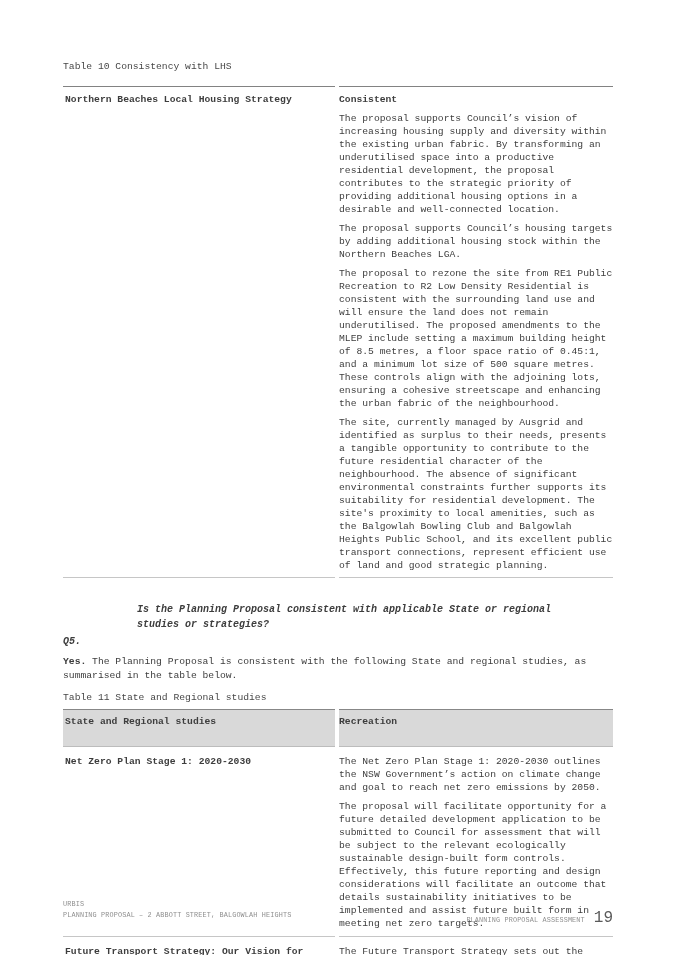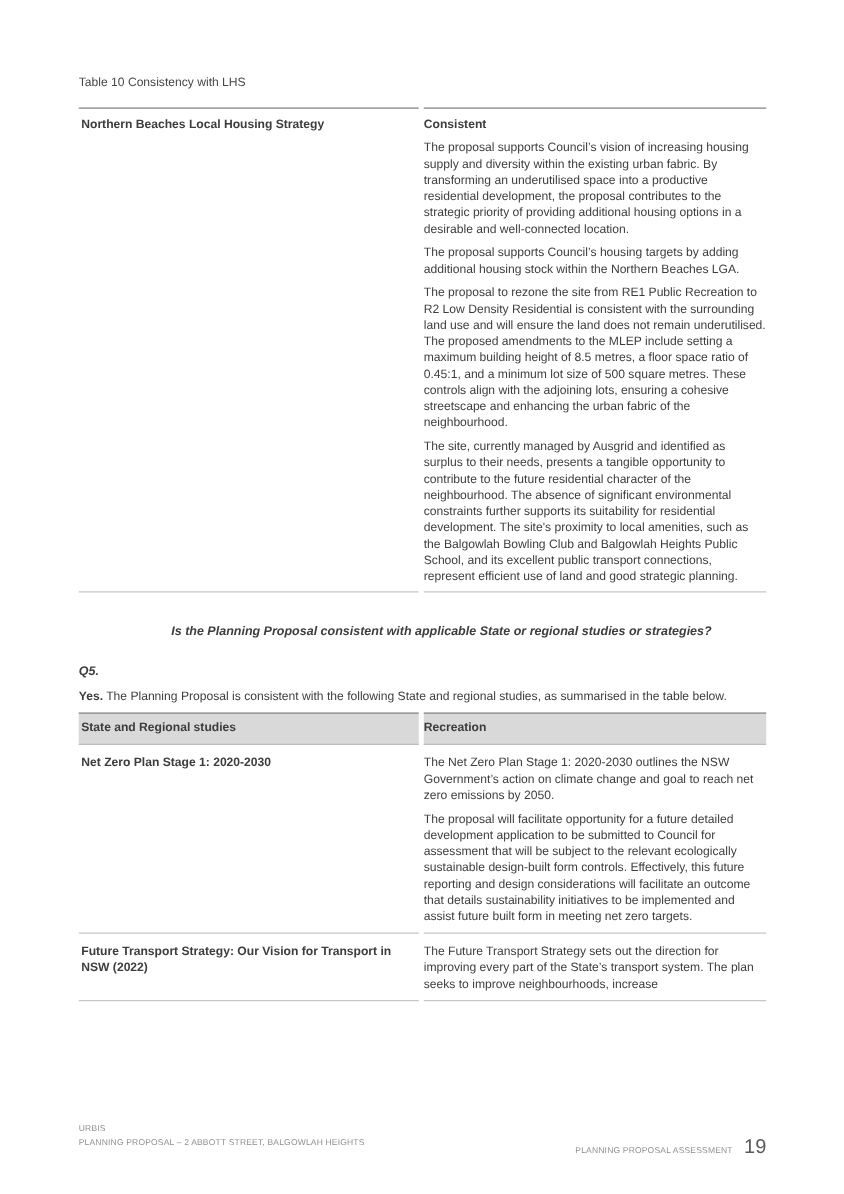--- a/index.html
+++ b/index.html
@@ -1,19 +1,19 @@
 <!DOCTYPE html>
 <html><head>
 <meta charset="utf-8">
 <style>
   * { margin:0; padding:0; box-sizing:border-box; }
   html,body { background:#ffffff; }
   .page {
     position:relative; width:675px; height:955px; background:#ffffff;
-    font-family:Liberation Sans, sans-serif; color:#3d3d3d;
+    font-family:Liberation Mono, monospace; color:#3d3d3d;
     overflow:hidden;
   }
   .content { position:absolute; left:63px; top:0; width:550px; }
 
   .caption { font-size:9.7px; line-height:12px; color:#474747; }
   .caption--t10 { margin-top:61px; }
   .caption--t11 { margin-top:10px; }
 
   .tbl { display:grid; grid-template-columns:272px 1fr; column-gap:4px; }
   .t10 { margin-top:13px; }
@@ -25,21 +25,21 @@
   .lbl { font-weight:bold; font-size:9.7px; line-height:13px; }
 
   .t10 .cell {
     border-top:1px solid #828282; border-bottom:1px solid #c6c6c6;
     padding:6px 0 5px 0;
   }
   .t10 .cell--left { padding-left:2px; }
 
   .t11 .band {
     background:#d9d9d9; border-top:1px solid #878787; border-bottom:1px solid #bcbcbc;
-    padding:5px 0 6px 0; font-weight:bold;
+    padding:5px 0 18px 0; font-weight:bold;
   }
   .t11 .band--left { padding-left:2px; }
   .t11 .rcell { padding:8px 0 6px 0; border-bottom:1px solid #c6c6c6; }
   .t11 .rcell--left { padding-left:2px; }
 
   .q5 { margin-top:24px; display:flex; font-size:10px; font-weight:bold; font-style:italic; line-height:15px; color:#3d3d3d; }
   .q5 .qnum { flex:none; width:74px;margin-top:32px; }
   .q5 .qtext { width:460px; }
 
   .answer { margin-top:6px; font-size:9.7px; line-height:13.5px; }
@@ -71,20 +71,21 @@
       </div>
     </div>
 
     <div class="q5">
       <span class="qnum">Q5.</span>
       <span class="qtext">Is the Planning Proposal consistent with applicable State or regional studies or strategies?</span>
     </div>
 
     <p class="answer"><b>Yes.</b><span> The Planning Proposal is consistent with the following State and regional studies, as summarised in the table below.</span></p>
 
+    <div class="caption caption--t11">Table 11 State and Regional studies</div>
 
     <div class="tbl t11">
       <div class="cell band band--left">State and Regional studies</div>
       <div class="cell band band--right">Recreation</div>
 
       <div class="cell rcell rcell--left">
         <div class="lbl">Net Zero Plan Stage 1: 2020-2030</div>
       </div>
       <div class="cell rcell">
         <p>The Net Zero Plan Stage 1: 2020-2030 outlines the NSW Government’s action on climate change and goal to reach net zero emissions by 2050.</p>

